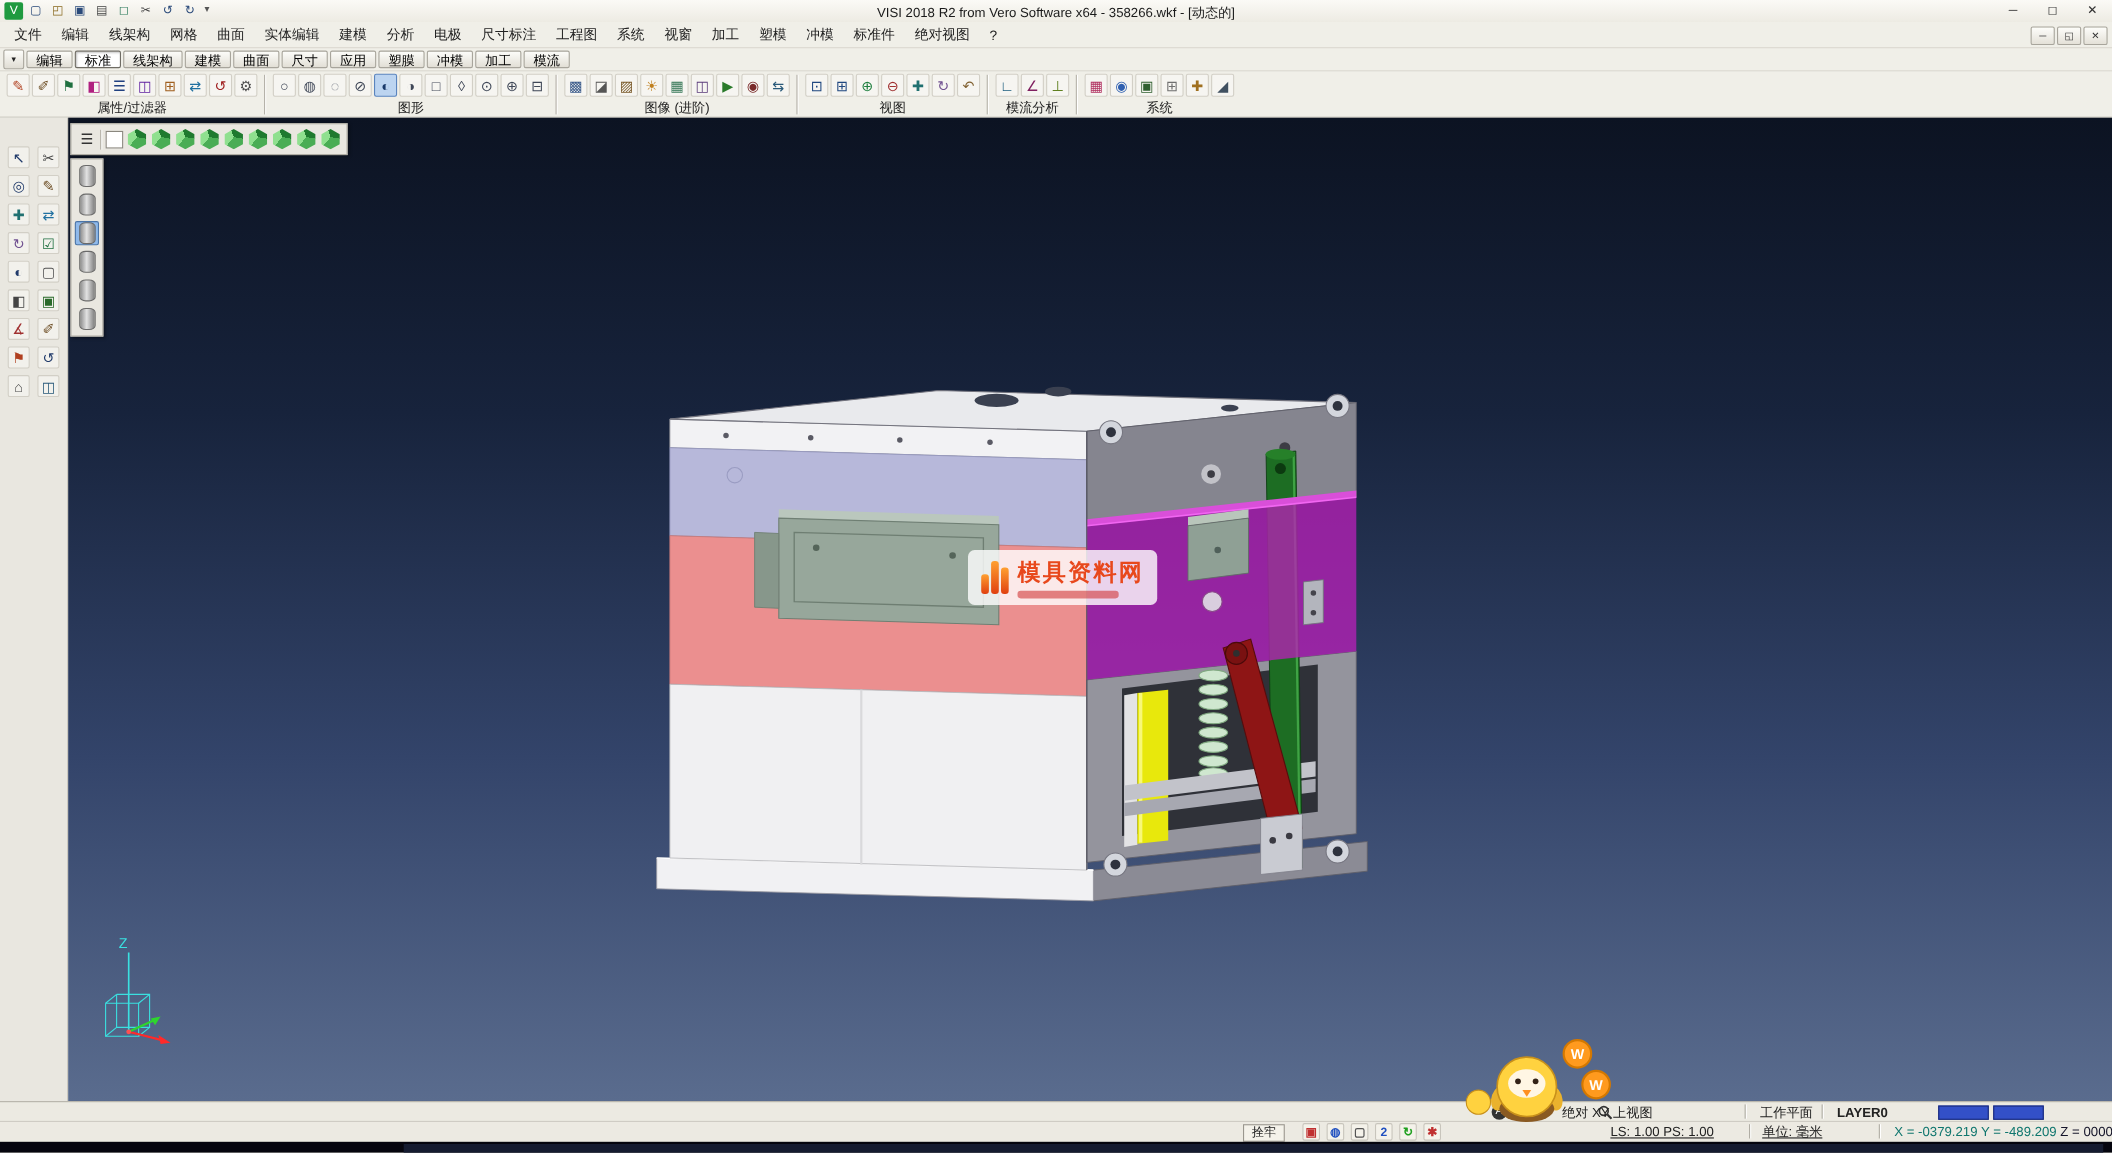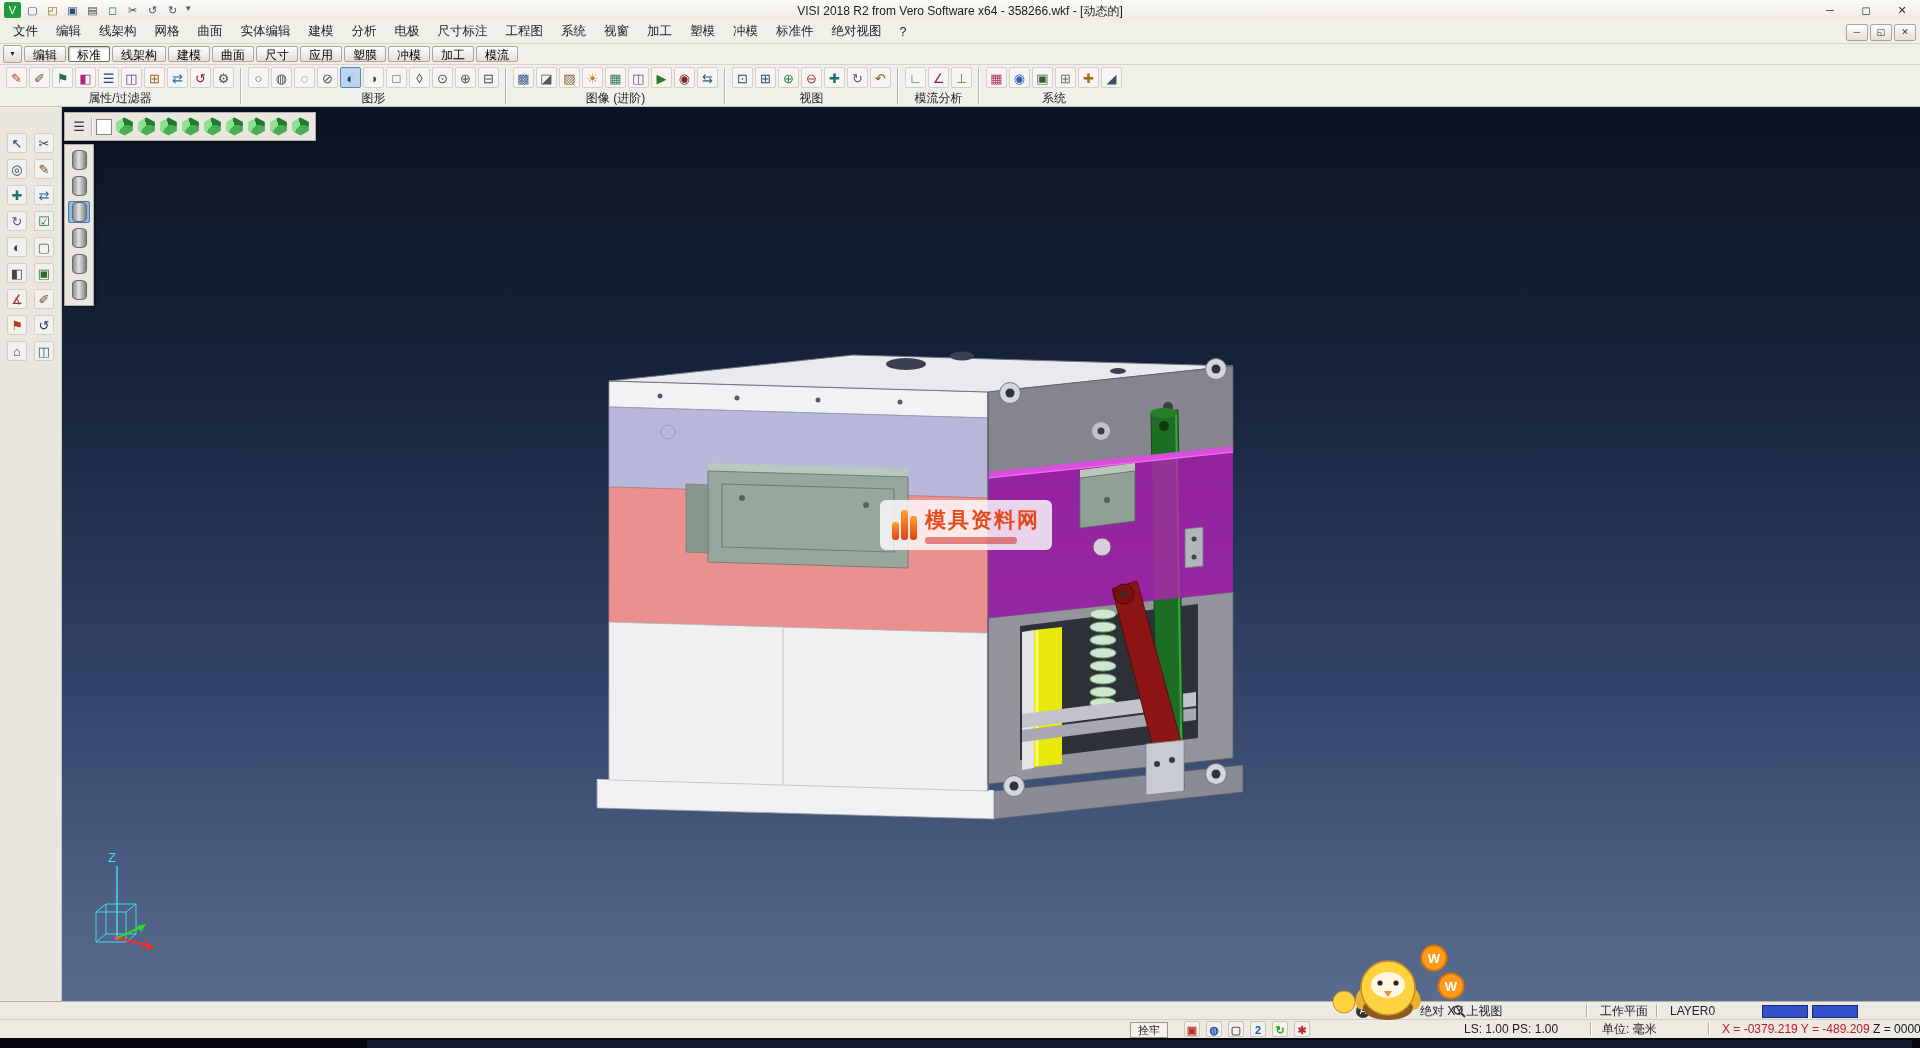--- a/index.html
+++ b/index.html
@@ -80,34 +80,34 @@
   .wm-title{font-size:21px;font-weight:bold;color:#e8481c;letter-spacing:2px;white-space:nowrap;}
   .wm-tag{height:7px;width:92px;background:rgba(205,40,40,.55);border-radius:3px;margin-top:3px;}
   
   .mascot{position:absolute;left:1330px;top:942px;z-index:30;}
   
   .status-upper{position:absolute;left:0;top:1001px;width:1920px;height:18px;background:#eceae2;
                 border-top:1px solid #b5b2a9;box-sizing:border-box;}
   .status-lower{position:absolute;left:0;top:1019px;width:1920px;height:20px;background:#eceae2;
                 border-top:1px solid #cfccc4;box-sizing:border-box;}
   .sseg{position:absolute;top:0;line-height:18px;font-size:12px;color:#222;white-space:nowrap;}
-  .status-lower .sseg{line-height:19px;}
-  .bold{font-weight:normal;}
+  .status-lower .sseg{line-height:19px;text-decoration:underline;}
+  .bold{font-weight:bold;}
   .ssep{position:absolute;top:2px;width:0;height:13px;border-left:1px solid #b0ada4;border-right:1px solid #fff;}
   .sbadge{position:absolute;left:1356px;top:2px;width:14px;height:14px;border-radius:50%;
           background:#333;color:#fff;font-size:10px;text-align:center;line-height:14px;}
   .smag{position:absolute;left:1452px;top:2px;}
   .bluebar{position:absolute;top:3px;width:44px;height:11px;background:#3350c8;border:1px solid #1a2a7a;}
   .lockbox{position:absolute;left:1130px;top:2px;height:14px;line-height:14px;padding:0 7px;
            border:1px solid #9a978e;background:#f4f2ea;font-size:11px;}
   .sic-row{position:absolute;left:1184px;top:1px;display:flex;gap:6px;}
   .sic{width:16px;height:16px;font-size:11px;line-height:16px;text-align:center;font-weight:bold;
        background:#f4f2ea;border:1px solid #c8c5bc;border-radius:2px;box-sizing:border-box;}
   .coords{position:absolute;left:1722px;top:0;line-height:19px;font-size:12px;white-space:nowrap;}
-  .cx{color:#b91c1c;}
+  .cx{color:#0f766e;}
   .cz{color:#15152a;}
   .bottomstrip{position:absolute;left:0;top:1038px;width:1920px;height:10px;background:#05050e;}
   .bottomstrip .inner{position:absolute;left:367px;right:8px;top:2px;height:8px;background:#151b30;}
 </style>
 </head>
 <body>
 
 <div class="titlebar">
   <div class="qat">
 

